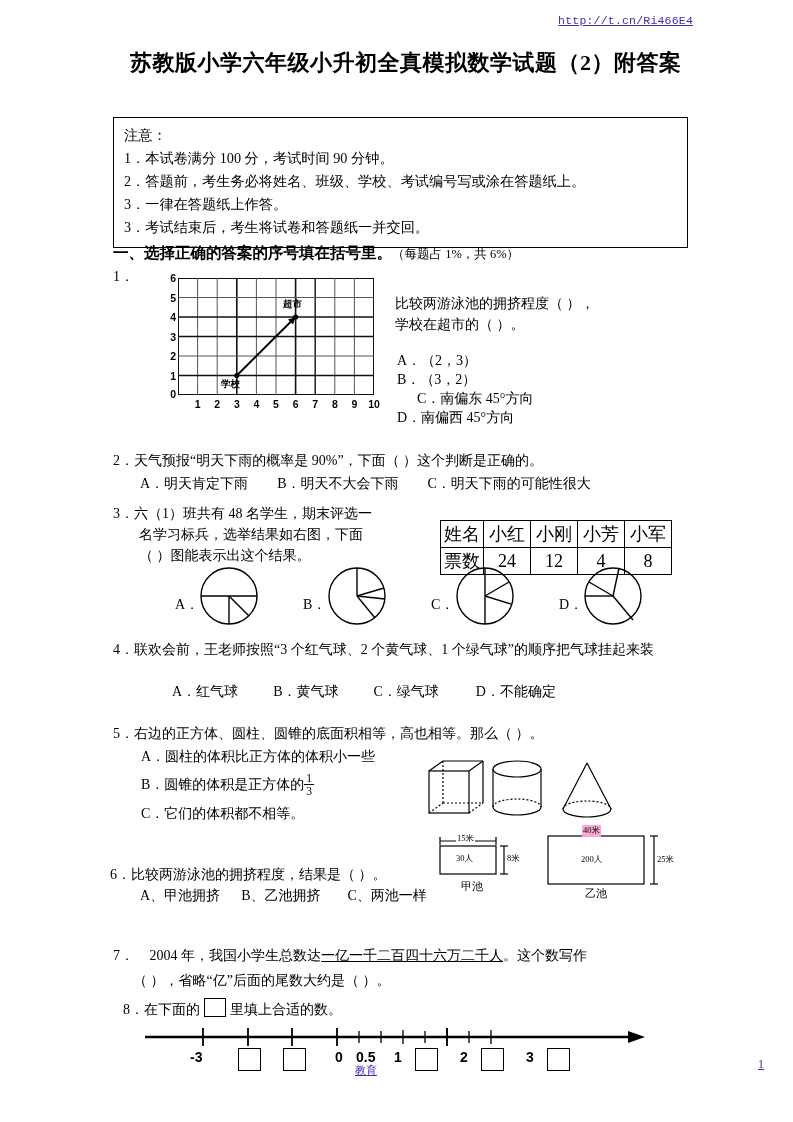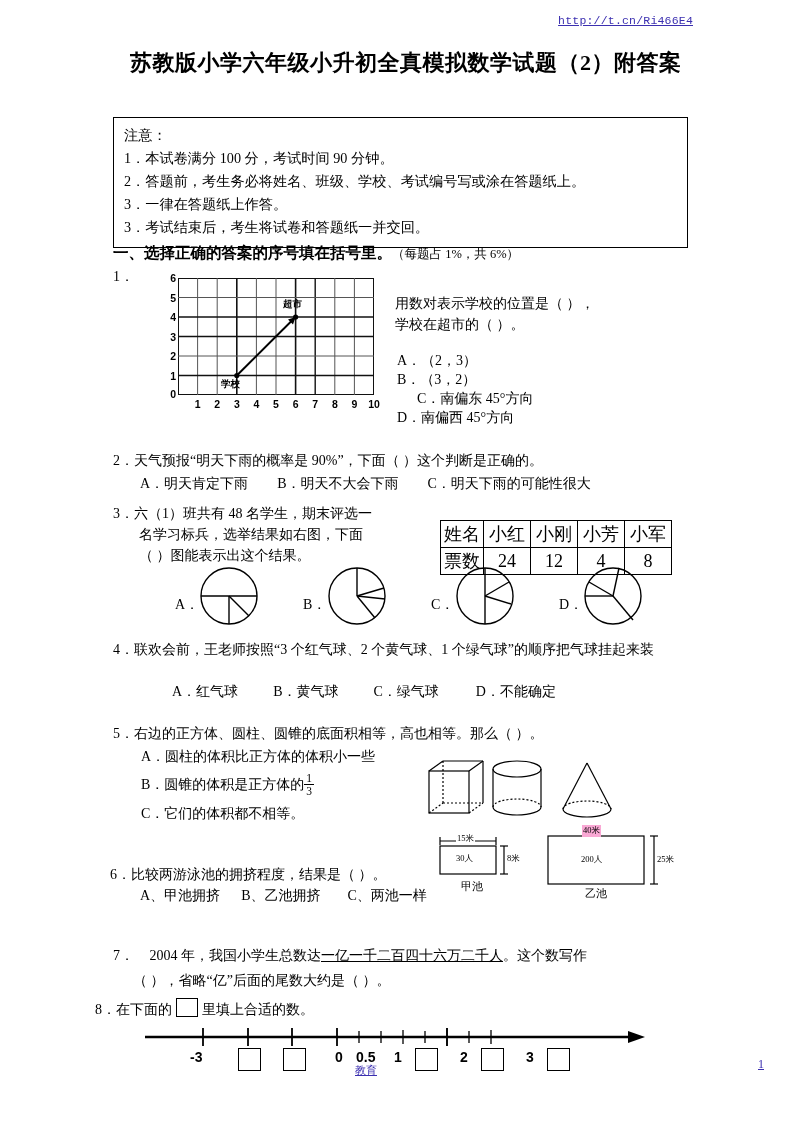--- a/index.html
+++ b/index.html
@@ -134,21 +134,21 @@
     <div class="xlab" style="left:137.6px;">6</div>
     <div class="xlab" style="left:157.2px;">7</div>
     <div class="xlab" style="left:176.8px;">8</div>
     <div class="xlab" style="left:196.4px;">9</div>
     <div class="xlab" style="left:214px;width:20px;">10</div>
 
     <div class="ptlabel" style="left:71px;top:106px;">学校</div>
     <div class="ptlabel" style="left:133px;top:26px;">超市</div>
   </div>
 
-  <div class="q nowrap" style="left:395px;top:293px;">用数对表示学校的位置是（        ），</div>
+  <div class="q nowrap" style="left:395px;top:293px;">比较两游泳池的拥挤程度（        ），</div>
   <div class="q nowrap" style="left:395px;top:314px;">学校在超市的（        ）。</div>
   <div class="q nowrap" style="left:397px;top:350px;">A．（2，3）</div>
   <div class="q nowrap" style="left:397px;top:369px;">B．（3，2）</div>
   <div class="q nowrap" style="left:397px;top:388px;margin-left:20px;">C．南偏东 45°方向</div>
   <div class="q nowrap" style="left:397px;top:407px;">D．南偏西 45°方向</div>
 
   <div class="q nowrap" style="left:113px;top:450px;">
     <span>2．</span><span>天气预报“明天下雨的概率是 90%”，下面（      ）这个判断是正确的。</span>
   </div>
   <div class="q nowrap" style="left:140px;top:473px;">
@@ -322,21 +322,21 @@
     <div class="cap" style="left:138px;top:54px;width:56px;">乙池</div>
   </div>
 
 
   <div class="q nowrap" style="left:113px;top:945px;">
     <span>7．</span>
     <span style="display:inline-block;width:12px;"></span><span>2004 年，我国小学生总数达</span><span style="text-decoration:underline;">一亿一千二百四十六万二千人</span><span>。这个数写作</span>
   </div>
   <div class="q nowrap" style="left:133px;top:970px;">（                     ），省略“亿”后面的尾数大约是（                    ）。</div>
 
-  <div class="q nowrap" style="left:95px;top:998px;">
+  <div class="q nowrap" style="left:123px;top:998px;">
     <span>8．</span><span>在下面的</span><span class="inbox"></span><span>里填上合适的数。</span>
   </div>
 
   <div id="numline">
     <svg width="520" height="30">
       <line x1="5" y1="15" x2="490" y2="15" stroke="#000" stroke-width="2.4"></line>
       <polygon points="505,15 488,9 488,21" fill="#000"></polygon>
       <g stroke="#000" stroke-width="1.8">
         <line x1="63" y1="6" x2="63" y2="24"></line>
         <line x1="108" y1="6" x2="108" y2="24"></line>

